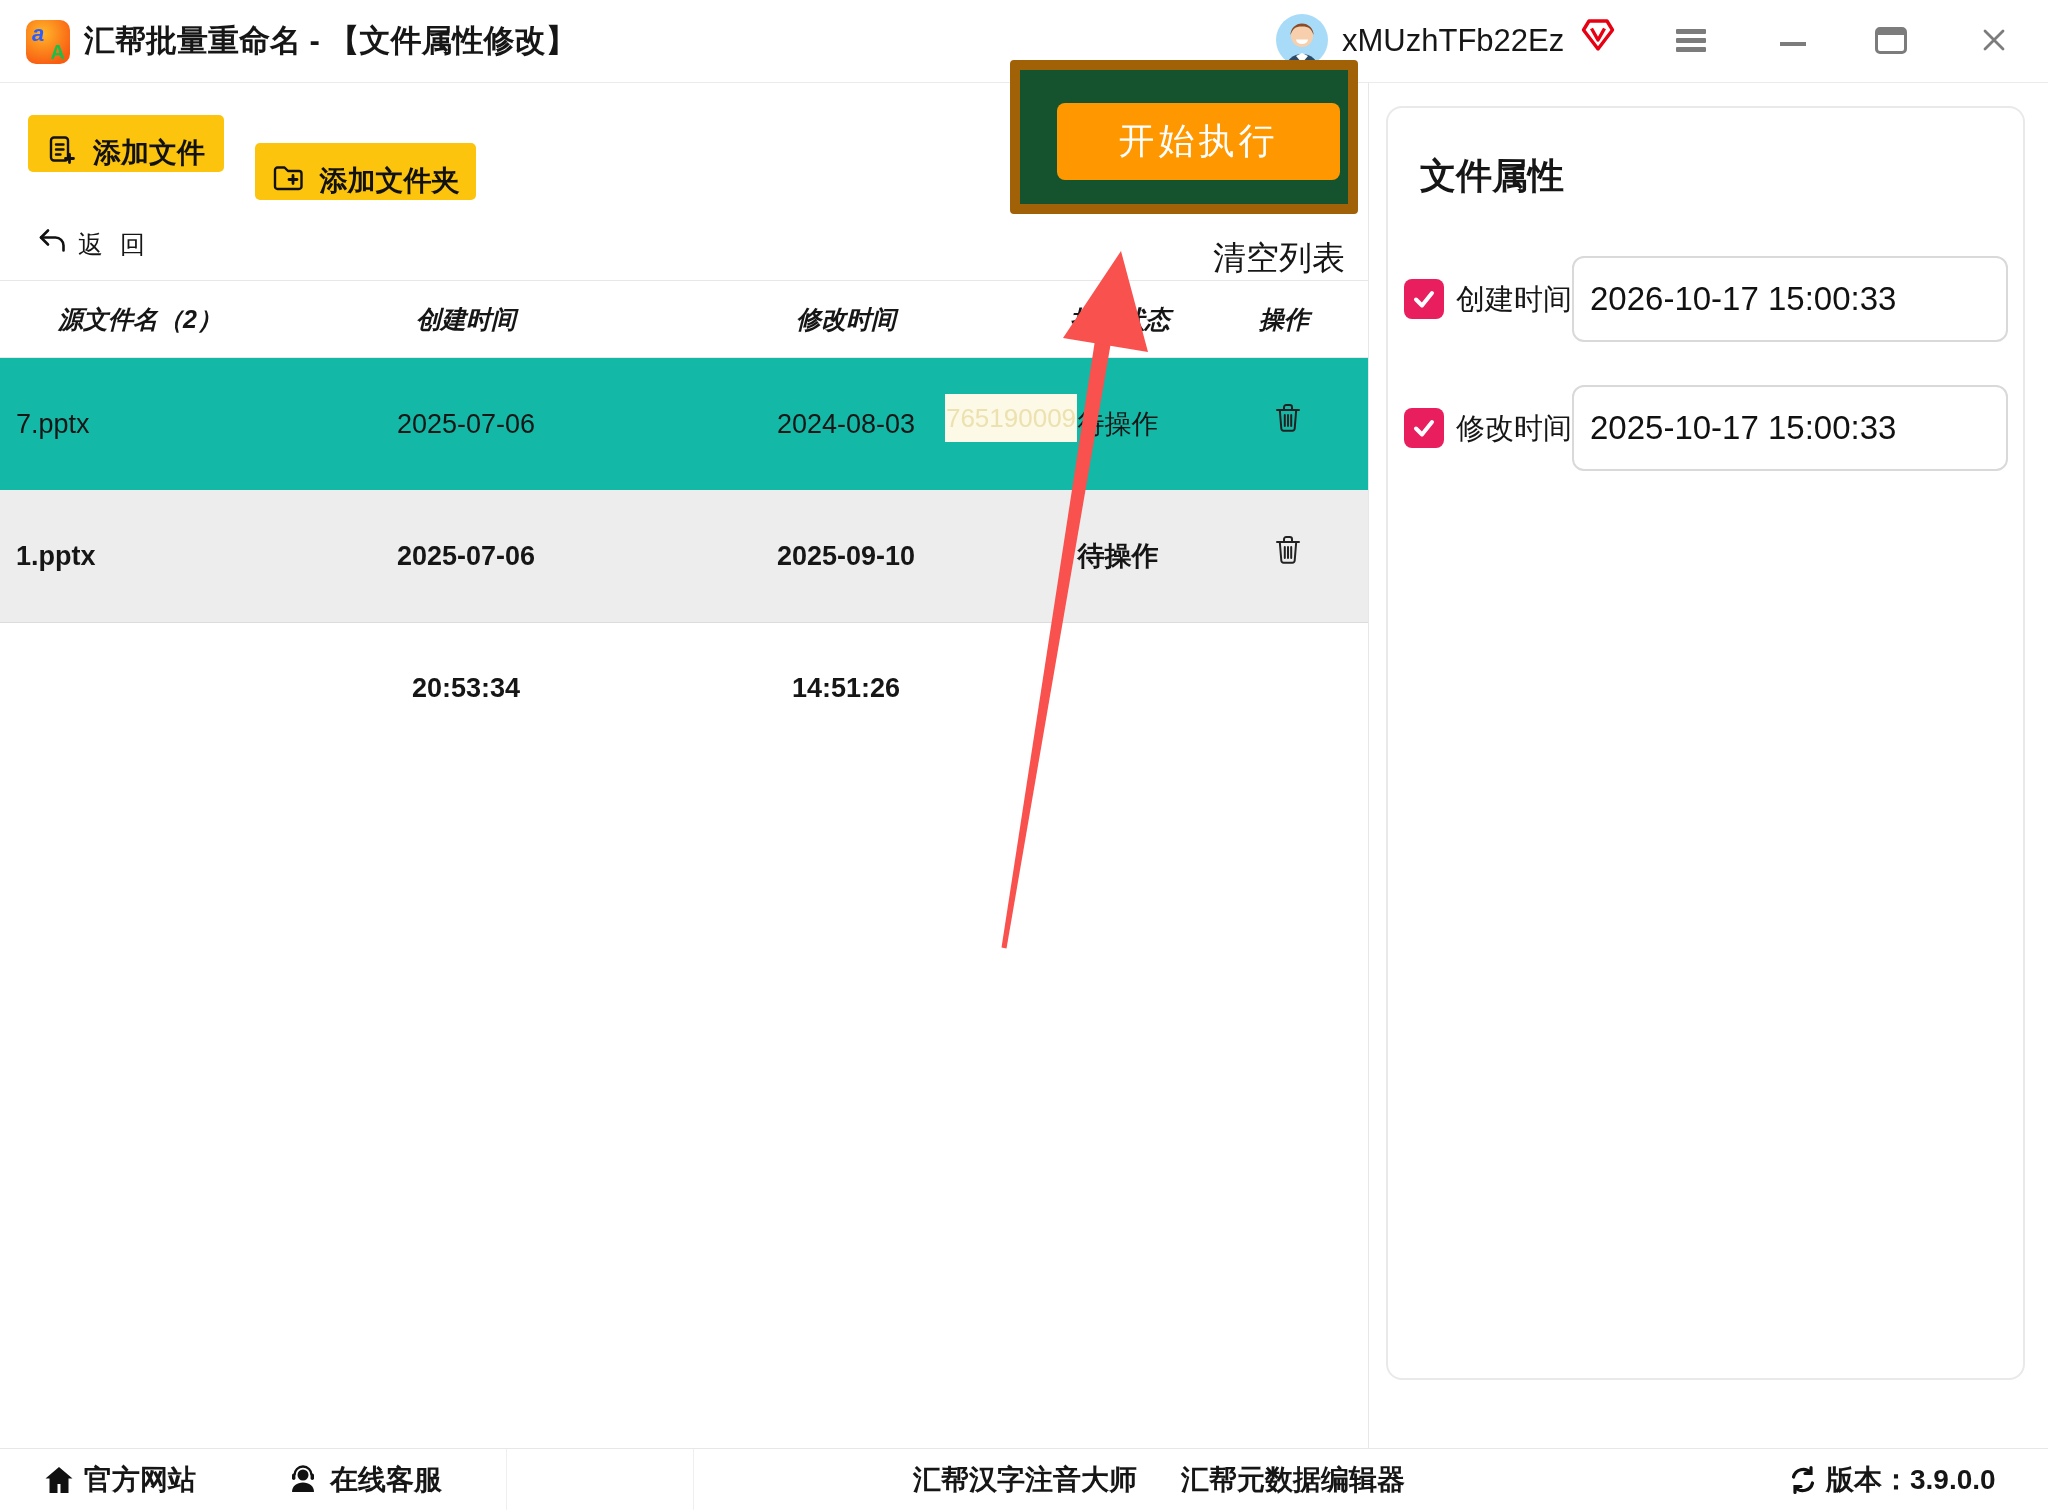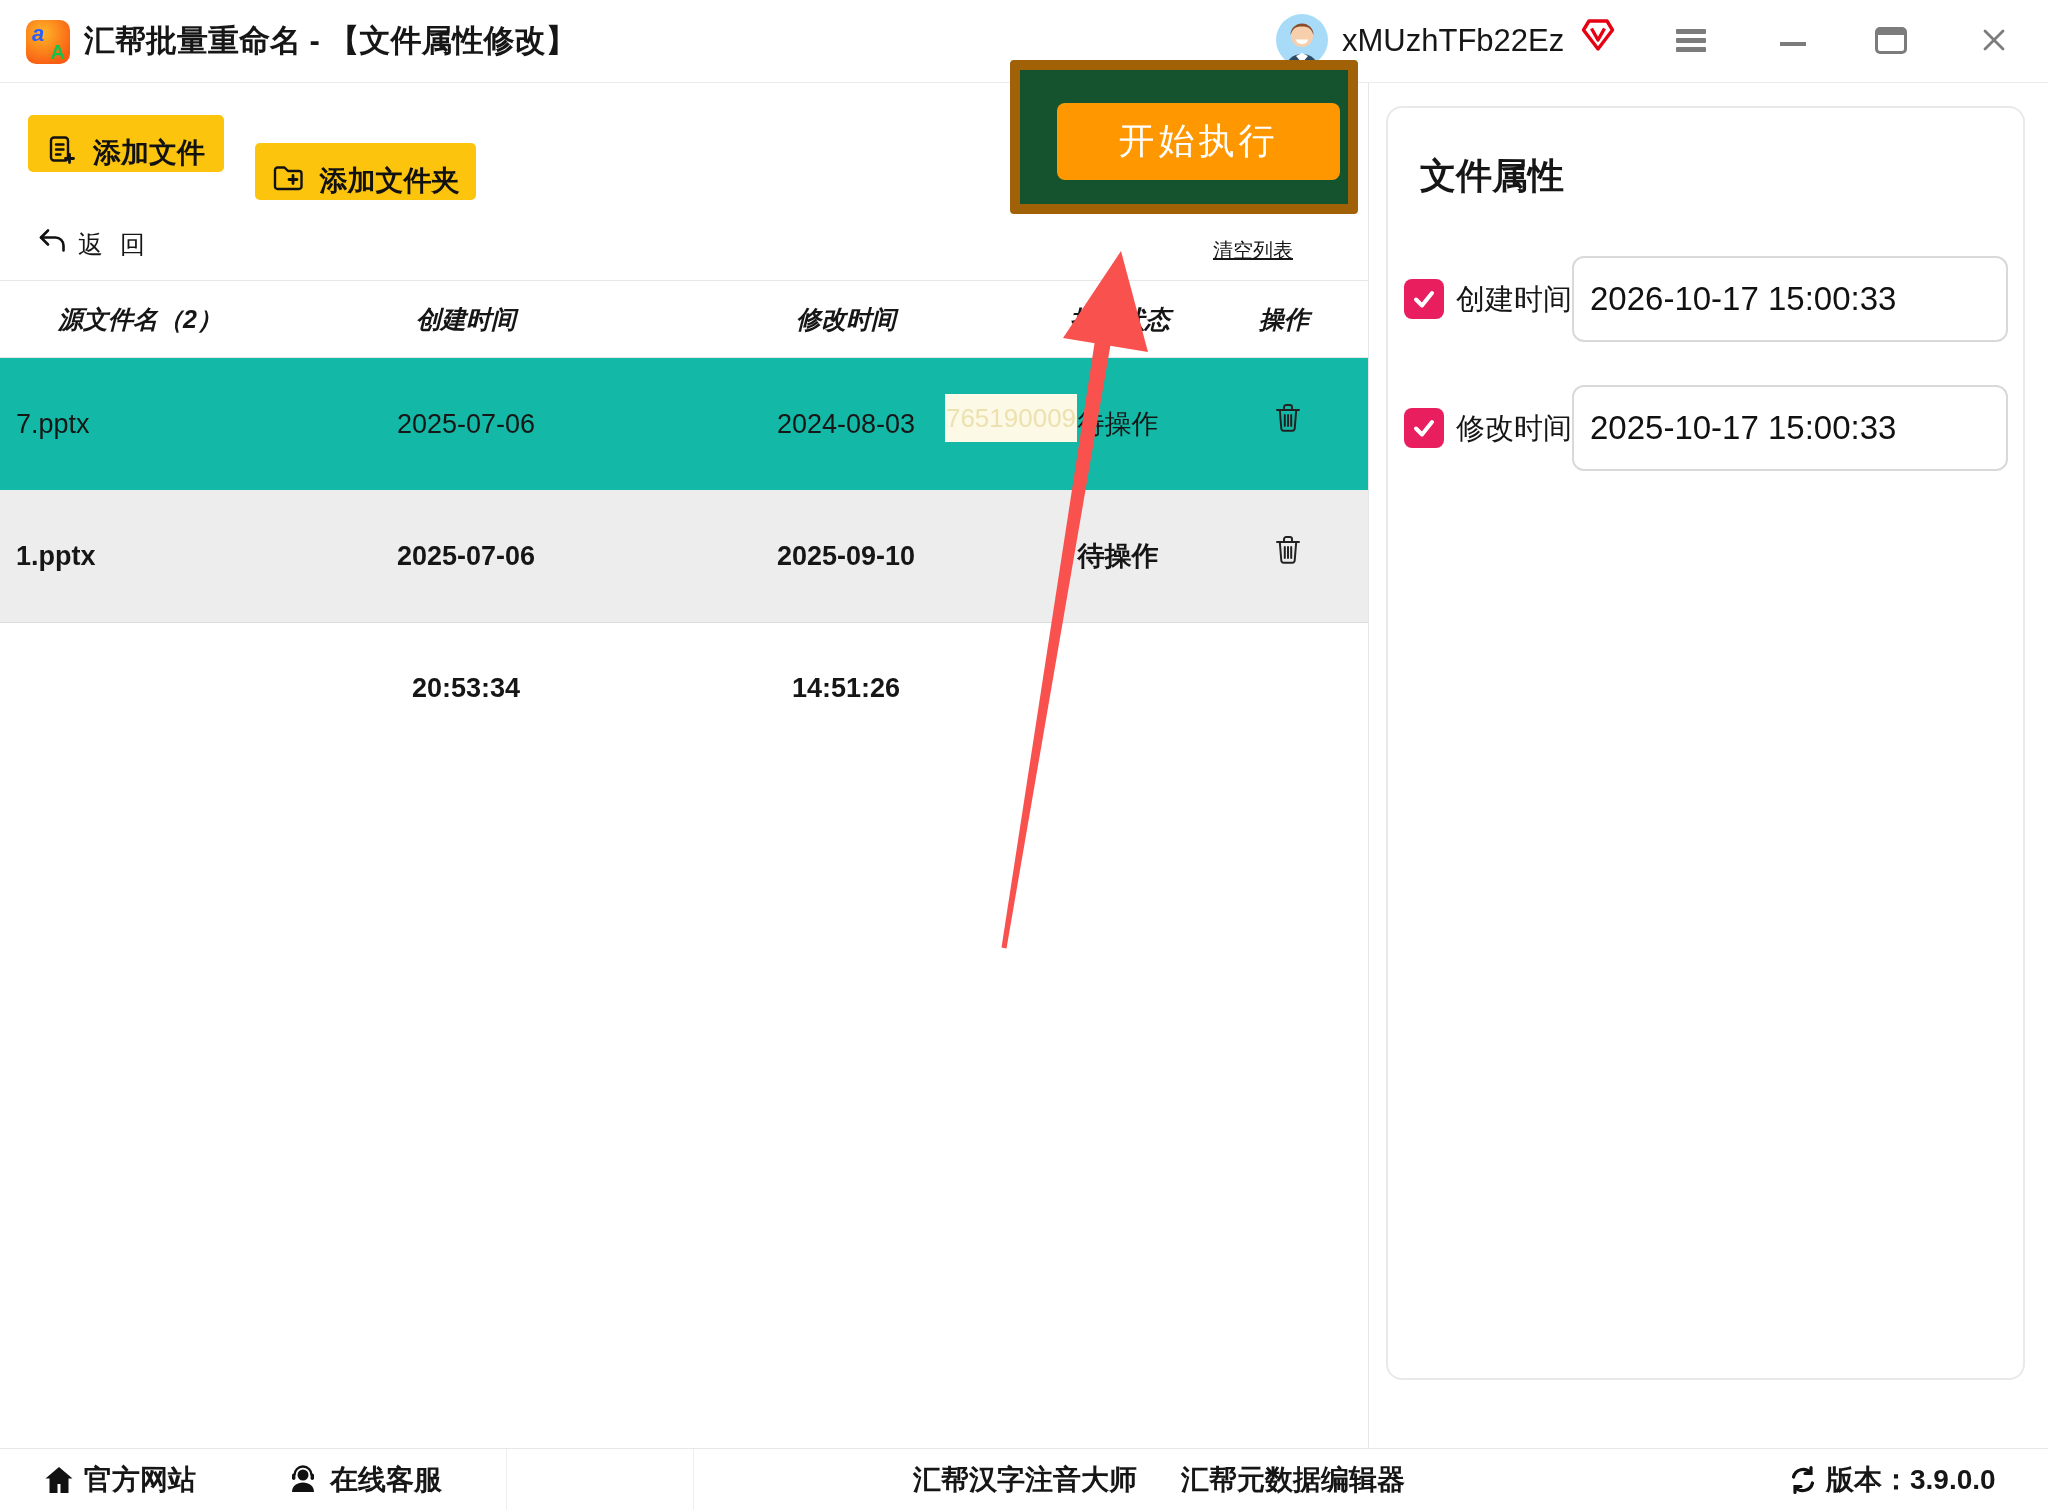--- a/index.html
+++ b/index.html
@@ -34,21 +34,21 @@
   .red-box{position:absolute;left:1010px;top:60px;width:348px;height:154px;border:10px solid #a16207;
            border-radius:4px;background:#14532d;z-index:10;box-sizing:border-box;}
   .start-btn{position:absolute;left:37px;top:33px;width:283px;height:77px;background:#ff9800;border:none;
              border-radius:8px;color:#fff;font-size:36px;letter-spacing:4px;display:flex;align-items:center;
              justify-content:center;cursor:pointer;font-family:inherit;}
 
   
   .back-btn{position:absolute;left:38px;top:226px;display:flex;align-items:center;gap:12px;font-size:25px;
             height:36px;cursor:pointer;}
   .back-label{white-space:pre;word-spacing:10px;}
-  .clear-btn{position:absolute;left:1213px;top:232px;height:36px;line-height:36px;font-size:20px;cursor:pointer;text-decoration:underline;}
+  .clear-btn{position:absolute;left:1213px;top:240px;height:36px;line-height:36px;font-size:33px;cursor:pointer;}
 
   
   .table-head{position:absolute;left:0;top:280px;width:1368px;height:78px;border-top:1px solid #e7e7e7;
               border-bottom:1px solid #e7e7e7;box-sizing:border-box;}
   .th{position:absolute;top:0;height:76px;line-height:76px;font-size:25px;font-weight:600;text-align:center;font-style:italic;}
   .th1{left:58px;text-align:left;}
   .th2{left:396px;width:140px;}
   .th3{left:776px;width:140px;}
   .th4{left:1050px;width:140px;}
   .th5{left:1214px;width:140px;}

